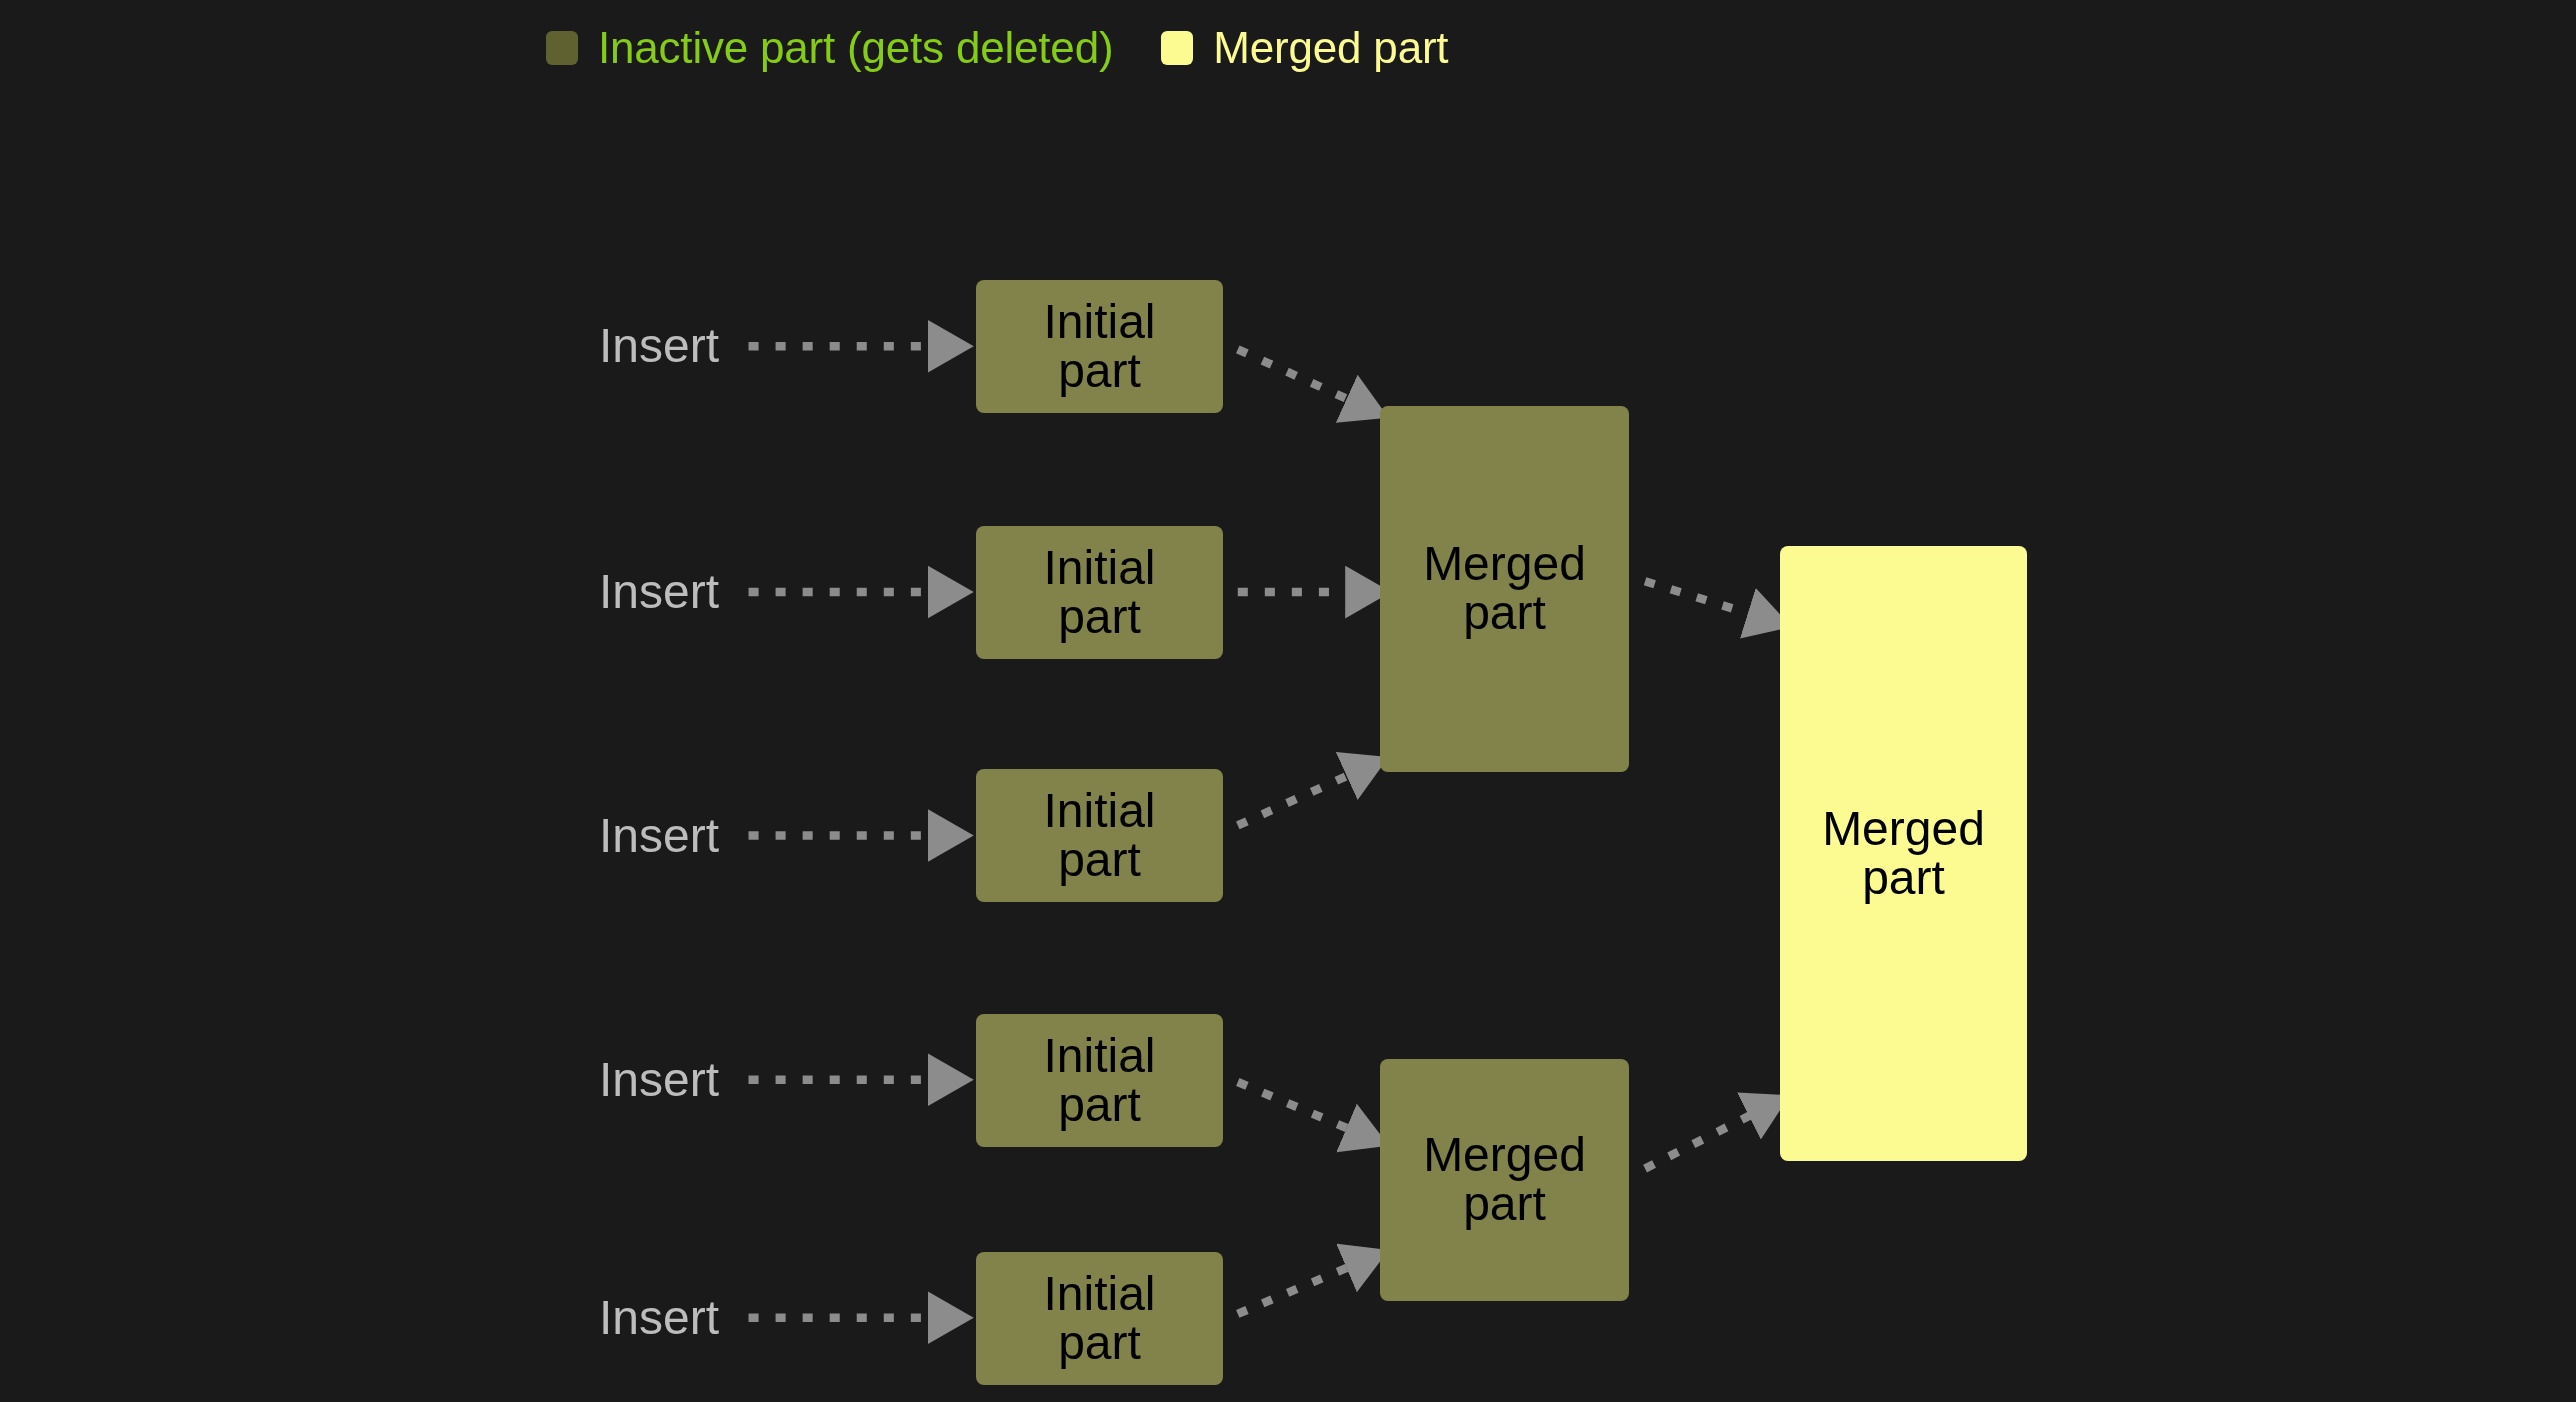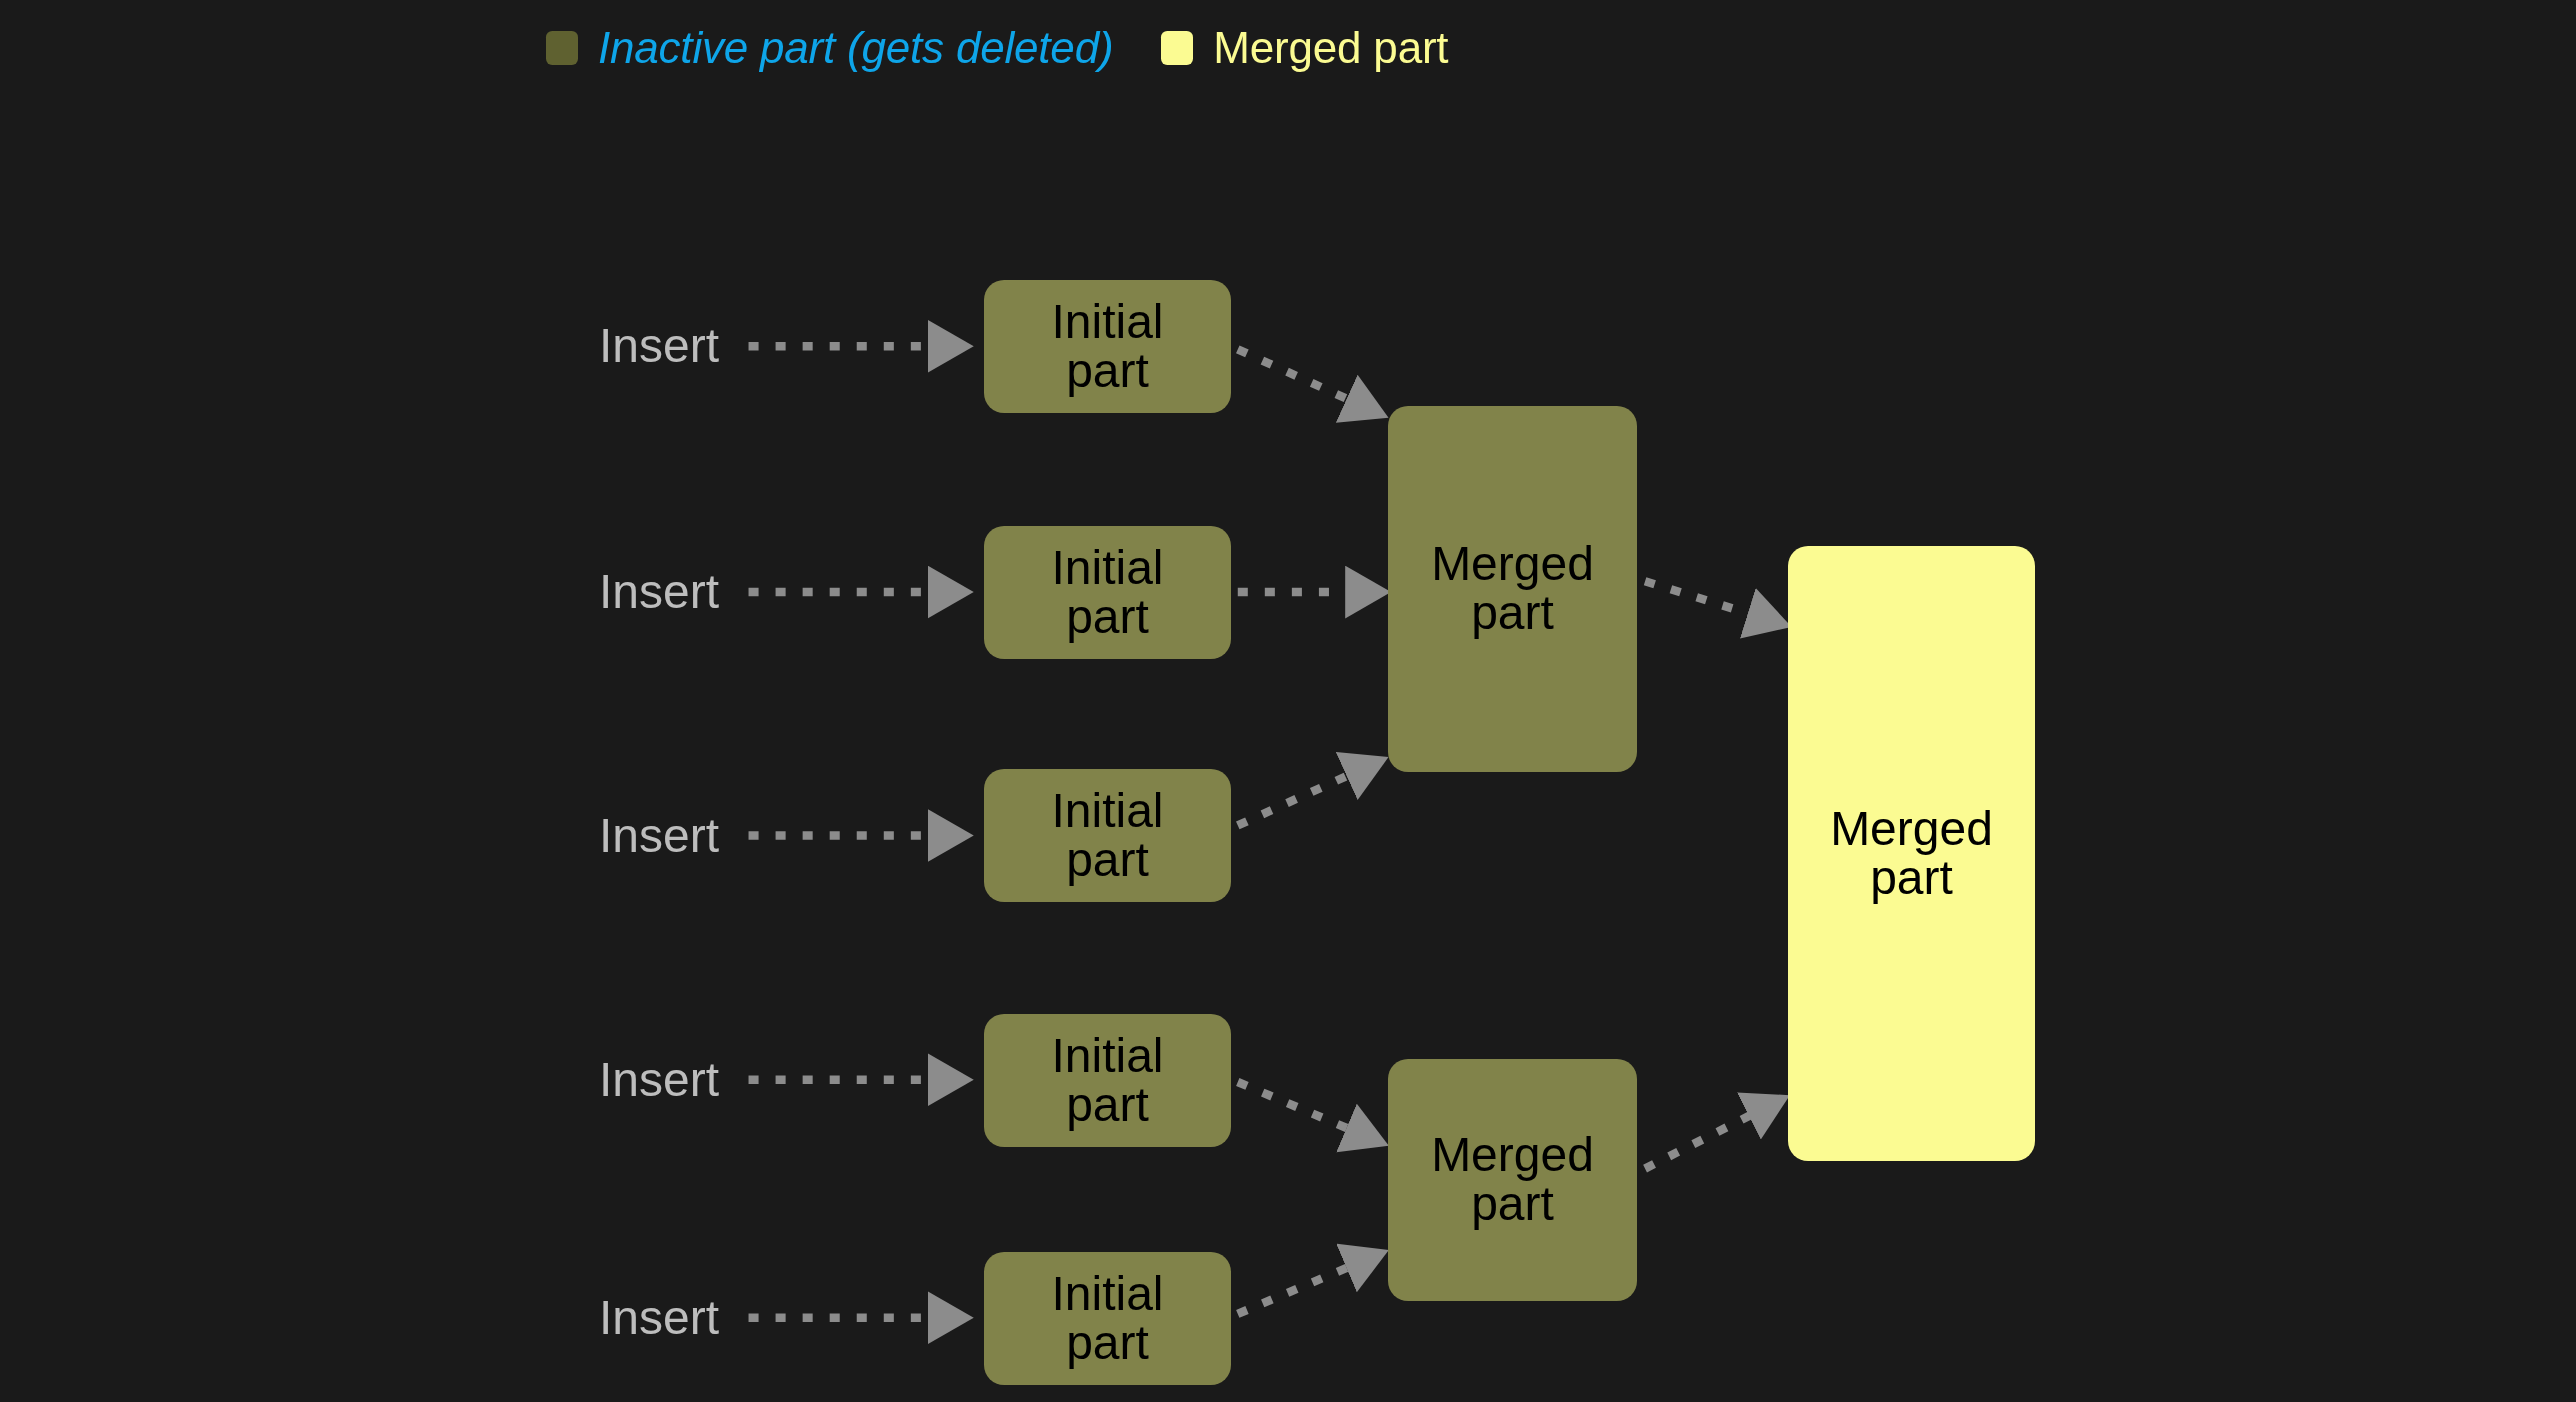--- a/index.html
+++ b/index.html
@@ -13,34 +13,33 @@
   
   .legend{position:absolute;left:546px;top:26px;display:flex;align-items:center;gap:0;}
   .legend-group{display:flex;align-items:center;}
   .swatch{width:32px;height:34px;border-radius:6.2px;display:block;}
   .swatch.inactive{background:#5f6130;}
   .swatch.active{background:#fbfb92;}
   .legend-label{
     font-size:44px;line-height:1;white-space:nowrap;
     padding-left:20px;letter-spacing:-0.2px;
   }
-  .legend-label.inactive{color:#0ea5e9;font-style:italic;}
+  .legend-label.inactive{color:#84cc16;}
   .legend-label.active{color:#fbfb92;}
   .legend-gap{width:48px;}
 
   
   .node{
     position:absolute;
     display:flex;align-items:center;justify-content:center;
     text-align:center;color:#000;
     font-size:48px;line-height:1.02;
-    border-radius:20px;
+    border-radius:8px;
     box-sizing:border-box;
     padding:0 4.6px;
-    margin-left:8px;
   }
   .node.inactive{background:#81834a;}
   .node.active{background:#fbfb92;}
   .node .lines{display:block;}
 
   
   .insert-label{
     position:absolute;
     color:#bdbdbd;
     font-size:48px;line-height:1;

